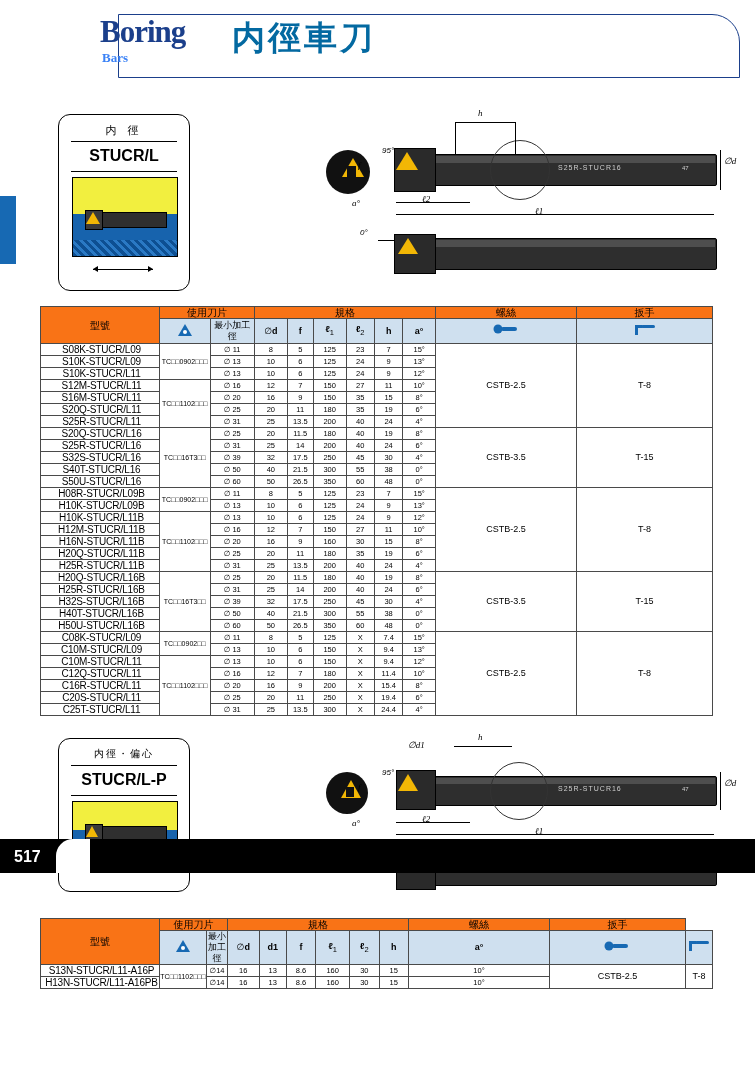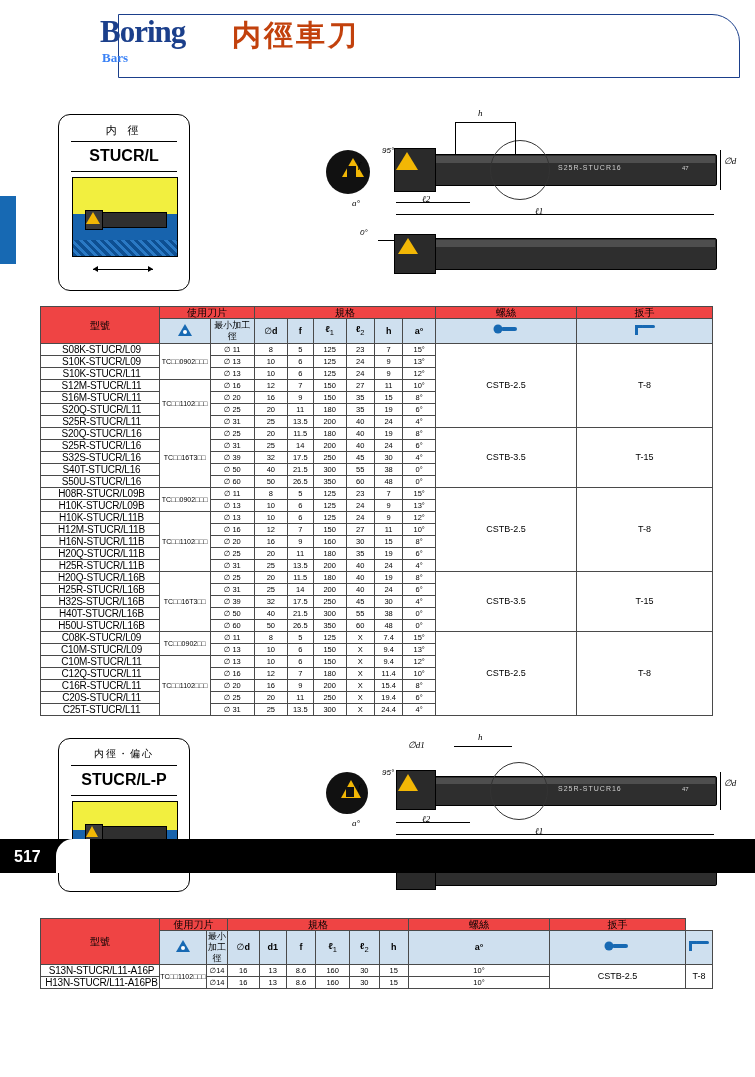--- a/index.html
+++ b/index.html
@@ -10,28 +10,28 @@
   }
   .page{position:absolute;left:0;top:0;width:755px;height:873px;}
 
   
   .hdr{position:absolute;left:118px;top:14px;width:620px;height:62px;
        border:1px solid #1b3f8b;border-radius:0 28px 0 0;background:#fff;}
   .hdr-boring{position:absolute;left:100px;top:14px;font-size:31px;font-weight:bold;
      color:#1b3f8b;letter-spacing:-1px;font-family:"Liberation Serif",serif;}
   .hdr-bars{position:absolute;left:102px;top:50px;font-size:13px;font-weight:bold;color:#3b82f6;
      font-family:"Liberation Serif",serif;}
-  .hdr-cn{position:absolute;left:232px;top:16px;font-size:29px;font-weight:bold;color:#c2410c;
+  .hdr-cn{position:absolute;left:232px;top:16px;font-size:33px;font-weight:bold;color:#0369a1;
      letter-spacing:3px;}
 
   .blue-tab{position:absolute;left:0;top:196px;width:16px;height:68px;background:#1769b3;}
 
   
   .card{position:absolute;border:1px solid #000;border-radius:12px;background:#fff;}
-  .card-title-cn{position:absolute;font-size:11px;letter-spacing:4px;text-align:center;width:100%;font-family:Liberation Serif, serif;}
+  .card-title-cn{position:absolute;font-size:11px;letter-spacing:4px;text-align:center;width:100%;}
   .card-name{position:absolute;width:100%;text-align:center;font-size:16px;font-weight:bold;}
   .card-line{position:absolute;border-top:1px solid #000;}
   .pic{position:absolute;border:1px solid #000;background:#ffffff;overflow:hidden;}
   .pic .sky{position:absolute;left:0;top:0;right:0;height:46%;background:#f2ef3f;}
   .pic .grnd{position:absolute;left:0;bottom:0;right:0;height:54%;background:#1763ad;}
   .pic .hatch{position:absolute;left:0;bottom:0;right:0;height:16px;
      background:repeating-linear-gradient(45deg,#0d4f92 0 3px,#2a79c4 3px 6px);}
   .bar-body{position:absolute;background:#2b2b2b;border:1px solid #000;}
   .tri-ins{position:absolute;width:0;height:0;}
   .arrow-lr{position:absolute;height:1px;background:#000;}
@@ -41,21 +41,21 @@
 
   
   .draw{position:absolute;}
   .dim-txt{position:absolute;font-size:9px;font-style:italic;font-family:"Liberation Serif",serif;}
   .lbl{position:absolute;font-size:8px;text-align:right;}
 
   
   table.spec{position:absolute;border-collapse:collapse;font-size:7.5px;}
   table.spec td,table.spec th{border:1px solid #4a4a4a;padding:0;text-align:center;
       font-weight:normal;line-height:11px;height:11px;}
-  .hrow{background:#ef4444;font-size:10px;font-weight:bold;height:20px;}
+  .hrow{background:#f97316;font-size:10px;font-weight:bold;height:20px;}
   .hrow2{background:#cfe0ef;font-size:9px;font-weight:bold;}
   .mdl{text-align:left;padding-left:3px !important;font-size:10px;letter-spacing:-0.2px;}
   .ins{font-size:7px;}
   .big-ctr{font-size:9px;}
 
   
   .foot{position:absolute;left:0;bottom:0;width:100%;height:34px;background:#000;}
   .foot-pg{position:absolute;left:14px;bottom:7px;color:#fff;font-size:16px;font-weight:bold;}
   .foot-round{position:absolute;left:56px;bottom:0;width:34px;height:34px;background:#fff;border-radius:50% 0 0 0;}
 </style>

